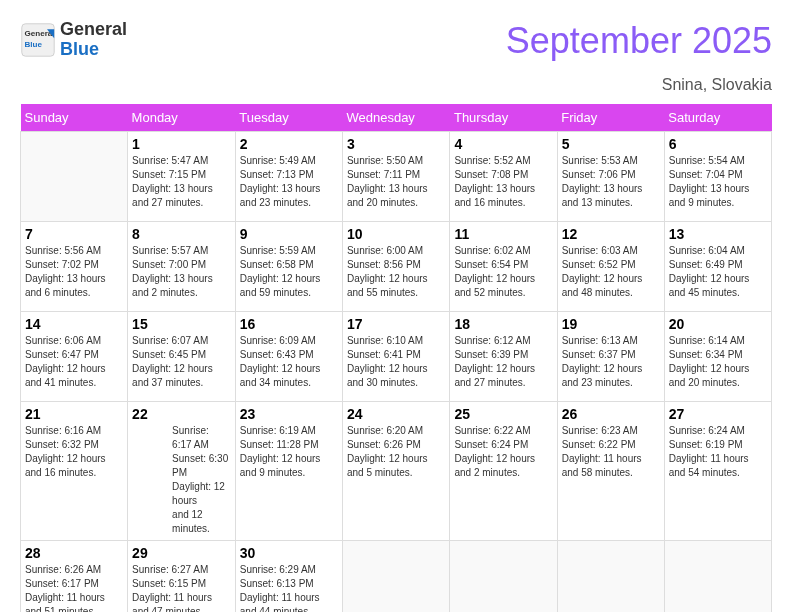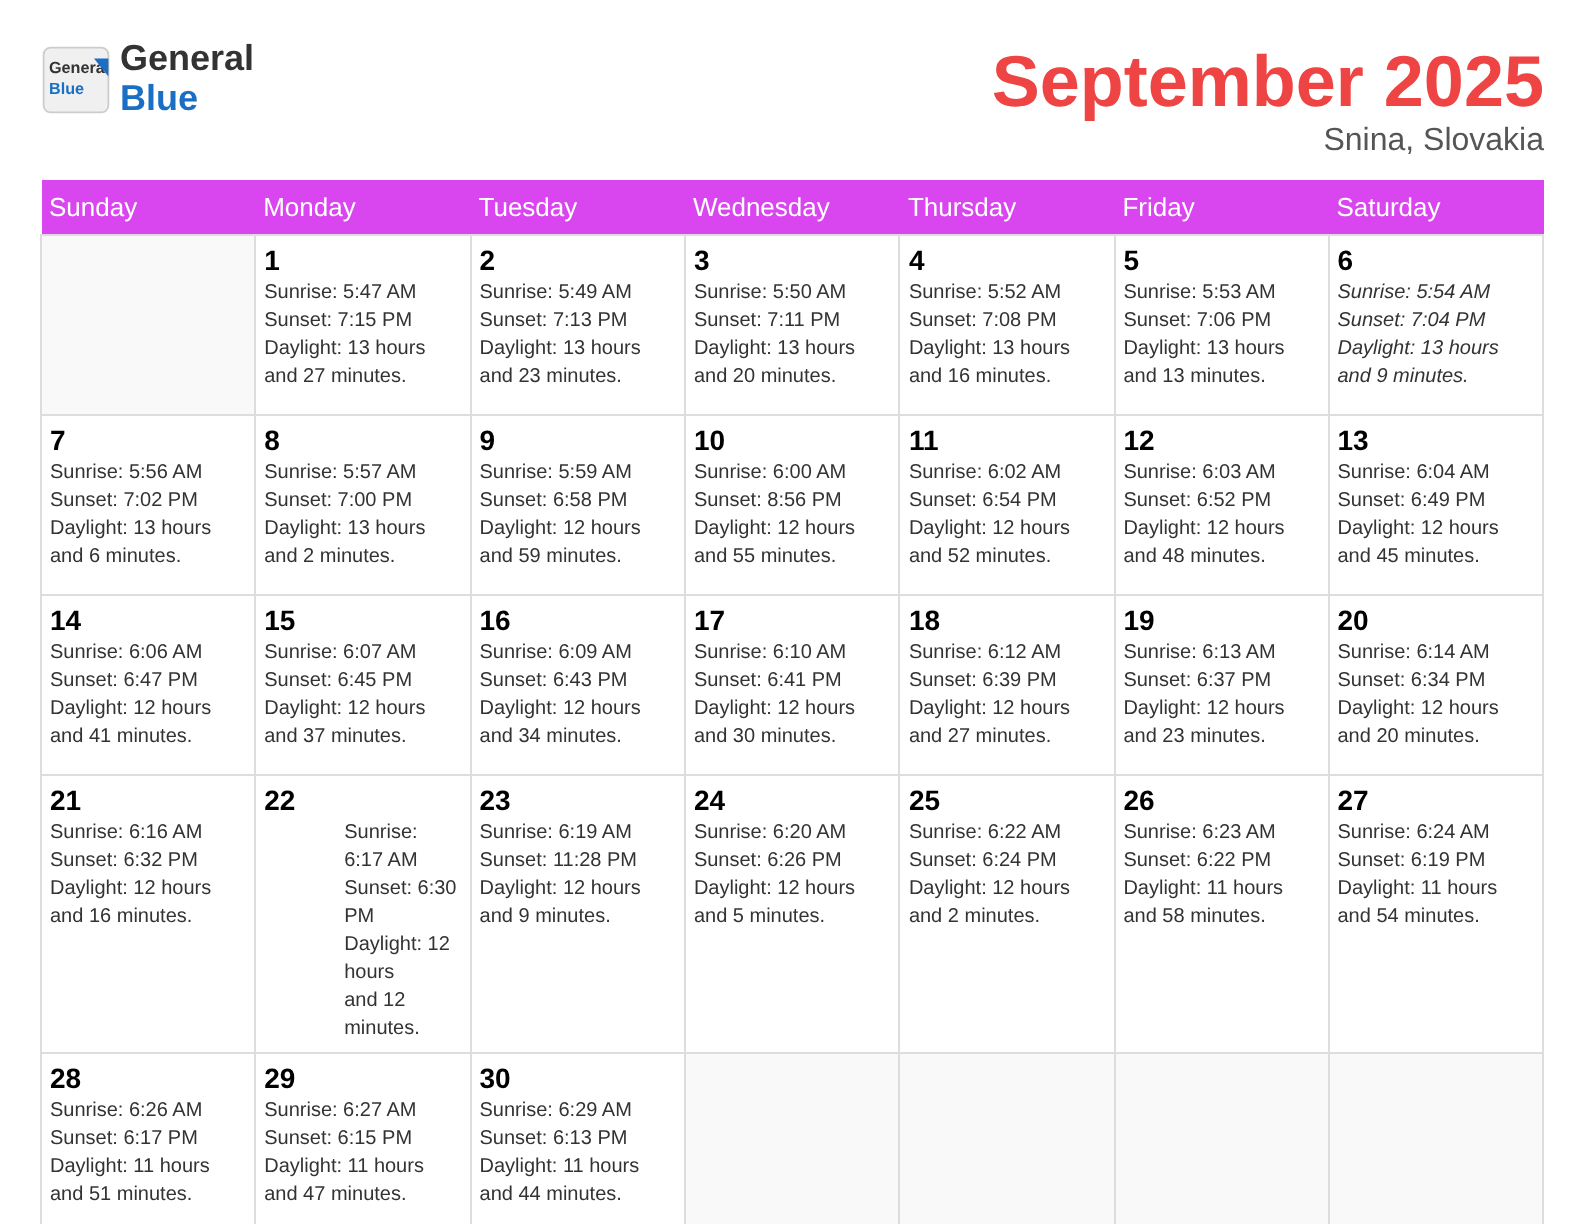--- a/index.html
+++ b/index.html
@@ -28,26 +28,27 @@
     }
     .logo-icon {
       width: 36px;
       height: 36px;
     }
     .title-block {
       text-align: right;
     }
     .month-title {
       font-size: 36px;
-      font-weight: bold;
-      color: #ef4444;
+      font-weight: normal;
+      color: #8b5cf6;
     }
     .location {
       font-size: 16px;
       color: #555;
+      margin-top: 14px;
     }
     table {
       width: 100%;
       border-collapse: collapse;
       font-size: 11px;
     }
     thead th {
       background-color: #d946ef;
       color: #fff;
       padding: 6px 4px;
@@ -151,21 +152,21 @@
         </td>
         <td>
           <div class="day-num">5</div>
           <div class="day-info" style="white-space: pre-line;">Sunrise: 5:53 AM
 Sunset: 7:06 PM
 Daylight: 13 hours
 and 13 minutes.</div>
         </td>
         <td>
           <div class="day-num">6</div>
-          <div class="day-info" style="white-space: pre-line; font-style: italic;">Sunrise: 5:54 AM
+          <div class="day-info" style="white-space: pre-line;">Sunrise: 5:54 AM
 Sunset: 7:04 PM
 Daylight: 13 hours
 and 9 minutes.</div>
         </td>
       </tr>
       <tr>
         <td>
           <div class="day-num">7</div>
           <div class="day-info" style="white-space: pre-line;">Sunrise: 5:56 AM
 Sunset: 7:02 PM

